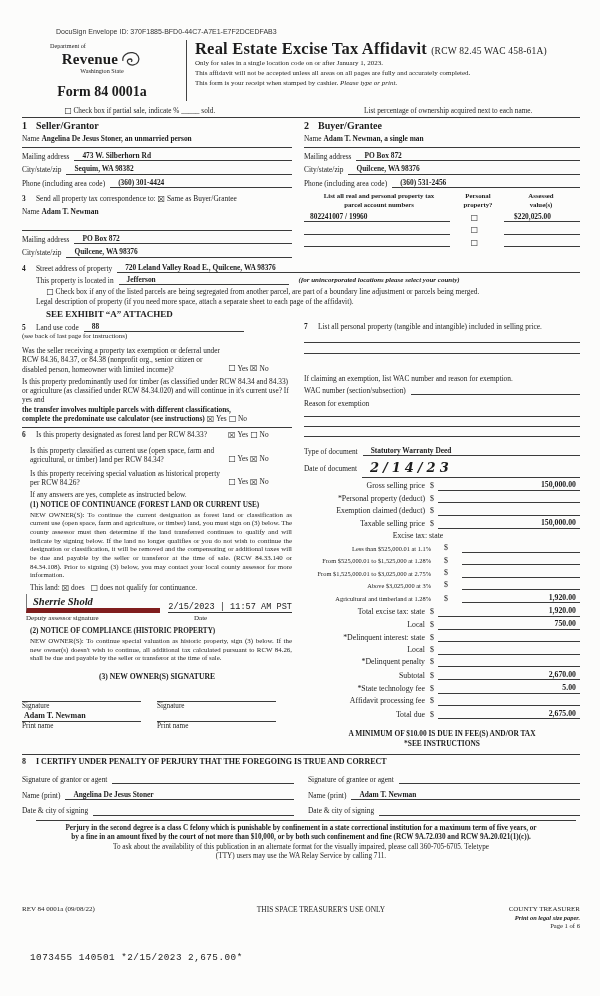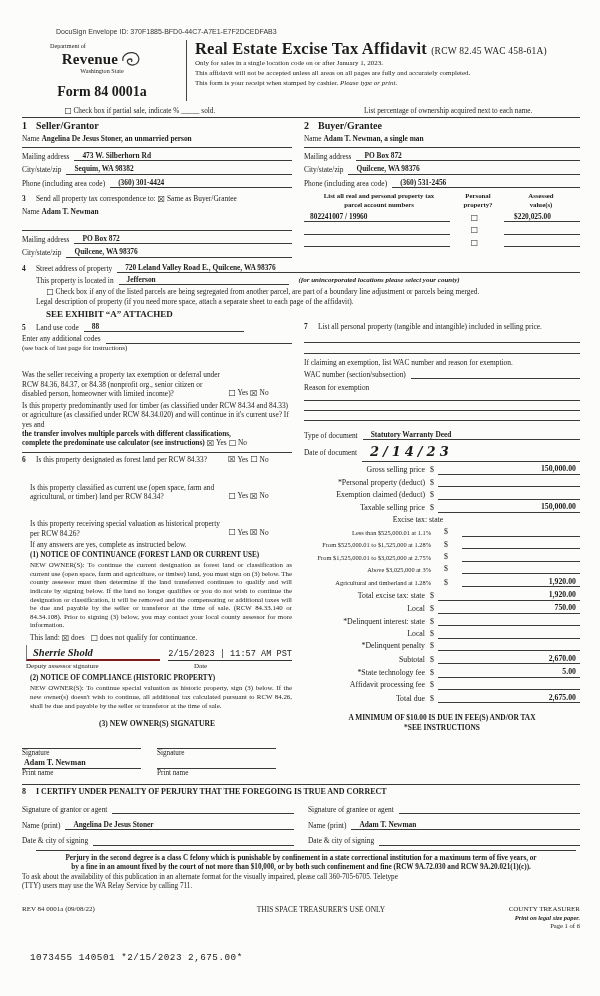--- a/index.html
+++ b/index.html
@@ -44,29 +44,29 @@
   .lbl-row .fl { flex:1; border-bottom:.9px solid #3b3b3b; font-weight:bold; padding-left:8px; }
   .topline { border-top:.9px solid #3b3b3b; margin-top:4px; }
   
   .parcel-head { display:flex; font-weight:bold; font-size:6.8px; text-align:center; margin-top:4px; }
   .ph1 { width:150px; } .ph2 { width:48px; } .ph3 { flex:1; }
   .parcel-row { display:flex; align-items:flex-end; margin-top:3px; }
   .pr-num { width:146px; border-bottom:.9px solid #3b3b3b; font-weight:bold; padding-left:6px; min-height:9px; }
   .pr-cb { width:48px; text-align:center; }
   .pr-val { flex:1; border-bottom:.9px solid #3b3b3b; font-weight:bold; padding-left:10px; min-height:9px; margin-left:6px; }
   
-  .q-row { display:flex; margin-top:18px; }
+  .q-row { display:flex; margin-top:5px; }
   .q-text { flex:1; padding-right:4px; }
   .q-cb { width:64px; display:flex; align-items:flex-end; white-space:nowrap; padding-bottom:1px; }
   .small-note { font-size:6.9px; }
   .notice-body { font-size:6.9px; text-align:justify; margin-top:1px; }
   
   .sig-line-row { display:flex; align-items:flex-end; margin-top:2px; }
   .docu-sig { width:150px; border:1px solid #777; border-top:none; border-right:none; padding:1px 4px 0 6px;
-              font-style:italic; font-weight:bold; font-size:10.5px; border-bottom:2px solid #7f1d1d; }
+              font-style:italic; font-weight:bold; font-size:10.5px; border-bottom:5px solid #7f1d1d; }
   .date-val { flex:1; margin-left:8px; font-size:8.6px; border-bottom:1px solid #333; white-space:nowrap; }
   .under-lbls { display:flex; font-size:7px; margin-top:1px; }
   .ul1 { width:160px; } .ul2 { flex:1; margin-left:8px; }
   
   .owner-sig-grid { display:flex; margin-top:10px; }
   .osg-col { flex:1; padding-right:16px; }
   .osg-line { border-bottom:.9px solid #3b3b3b; height:10px; }
   .osg-lab { font-size:7.2px; }
   .osg-print { font-weight:bold; font-size:8px; padding-left:2px; }
   
@@ -78,21 +78,21 @@
   .exc-row .fin-line { width:118px; }
   .exc-row .fin-d { width:26px; text-align:left; padding-left:8px; }
   .excise-head { text-align:center; font-size:7.8px; margin:2px 48px 0 0; }
   .min-note { text-align:center; font-weight:bold; font-size:7.4px; margin-top:10px; }
   
   .s8-grid { display:flex; }
   .s8-col { flex:1; padding-right:14px; }
   .s8-col:last-child { padding-right:0; }
   
   .perjury { font-weight:bold; font-size:7.2px; text-align:center; margin-top:3px; padding:0 4px; }
-  .alt-fmt { font-size:7.2px; margin-top:1px; }
+  .alt-fmt { font-size:7.2px; text-align:center; margin-top:1px; }
   
   .footer { position:absolute; left:22px; right:20px; top:905px; display:flex; font-size:7px; }
   .f-left { width:170px; }
   .f-mid { flex:1; text-align:center; font-size:7.4px; }
   .f-right { width:130px; text-align:right; }
   .stamp { position:absolute; left:30px; top:952px; font-family:"Liberation Mono", monospace; font-size:9.3px; letter-spacing:.5px; }
   .handwrit { font-style:italic; font-weight:bold; font-size:13px; font-family:"DejaVu Serif", serif; }
   .exhibit { font-weight:bold; font-size:9px; margin:3px 0 2px 24px; }
 </style>
 </head>
@@ -225,24 +225,20 @@
     <div style="margin-left:14px;">Legal description of property (if you need more space, attach a separate sheet to each page of the affidavit).</div>
     <div class="exhibit">SEE EXHIBIT “A” ATTACHED</div>
   </div>
 
   <div class="cols">
     <div class="col-l">
       <div class="lbl-row" style="margin-top:0;">
         <span class="lab"><span class="sec-num b">5</span><span>Land use code</span></span>
         <span class="fl" style="flex:0 0 160px;">88</span>
       </div>
-      <div class="lbl-row" style="margin-top:2px;">
-        <span class="lab">Enter any additional codes</span>
-        <span class="fl"></span>
-      </div>
       <div class="small-note">(see back of last page for instructions)</div>
 
       <div class="q-row">
         <div class="q-text">Was the seller receiving a property tax exemption or deferral under RCW 84.36, 84.37, or 84.38 (nonprofit org., senior citizen or disabled person, homeowner with limited income)?</div>
         <div class="q-cb"><span class="cb">☐</span>&nbsp;<span>Yes</span>&nbsp;<span class="cb">☒</span>&nbsp;<span>No</span></div>
       </div>
       <div style="margin-top:3px;">
         <div>Is this property predominantly used for timber (as classified under RCW 84.34 and 84.33) or agriculture (as classified under RCW 84.34.020) and will continue in it's current use? If yes and</div>
         <div class="b">the transfer involves multiple parcels with different classifications,</div>
         <div><span class="b">complete the predominate use calculator (see instructions)</span> <span class="cb">☒</span> <span>Yes</span> <span class="cb">☐</span> <span>No</span></div>
@@ -306,21 +302,21 @@
     </div>
 
     <div class="col-r">
       <div class="q-row" style="margin-top:0;">
         <span class="sec-num b">7</span>
         <span>List all personal property (tangible and intangible) included in selling price.</span>
       </div>
       <div style="border-bottom:.9px solid #3b3b3b; height:12px;"></div>
       <div style="border-bottom:.9px solid #3b3b3b; height:11px;"></div>
 
-      <div style="margin-top:4px;">If claiming an exemption, list WAC number and reason for exemption.</div>
+      <div style="margin-top:20px;">If claiming an exemption, list WAC number and reason for exemption.</div>
       <div class="lbl-row" style="margin-top:2px;">
         <span class="lab">WAC number (section/subsection)</span>
         <span class="fl"></span>
       </div>
       <div style="margin-top:4px;">Reason for exemption</div>
       <div style="border-bottom:.9px solid #3b3b3b; height:9px;"></div>
       <div style="border-bottom:.9px solid #3b3b3b; height:10px;"></div>
       <div style="border-bottom:.9px solid #3b3b3b; height:10px;"></div>
 
       <div class="lbl-row" style="margin-top:9px;">

